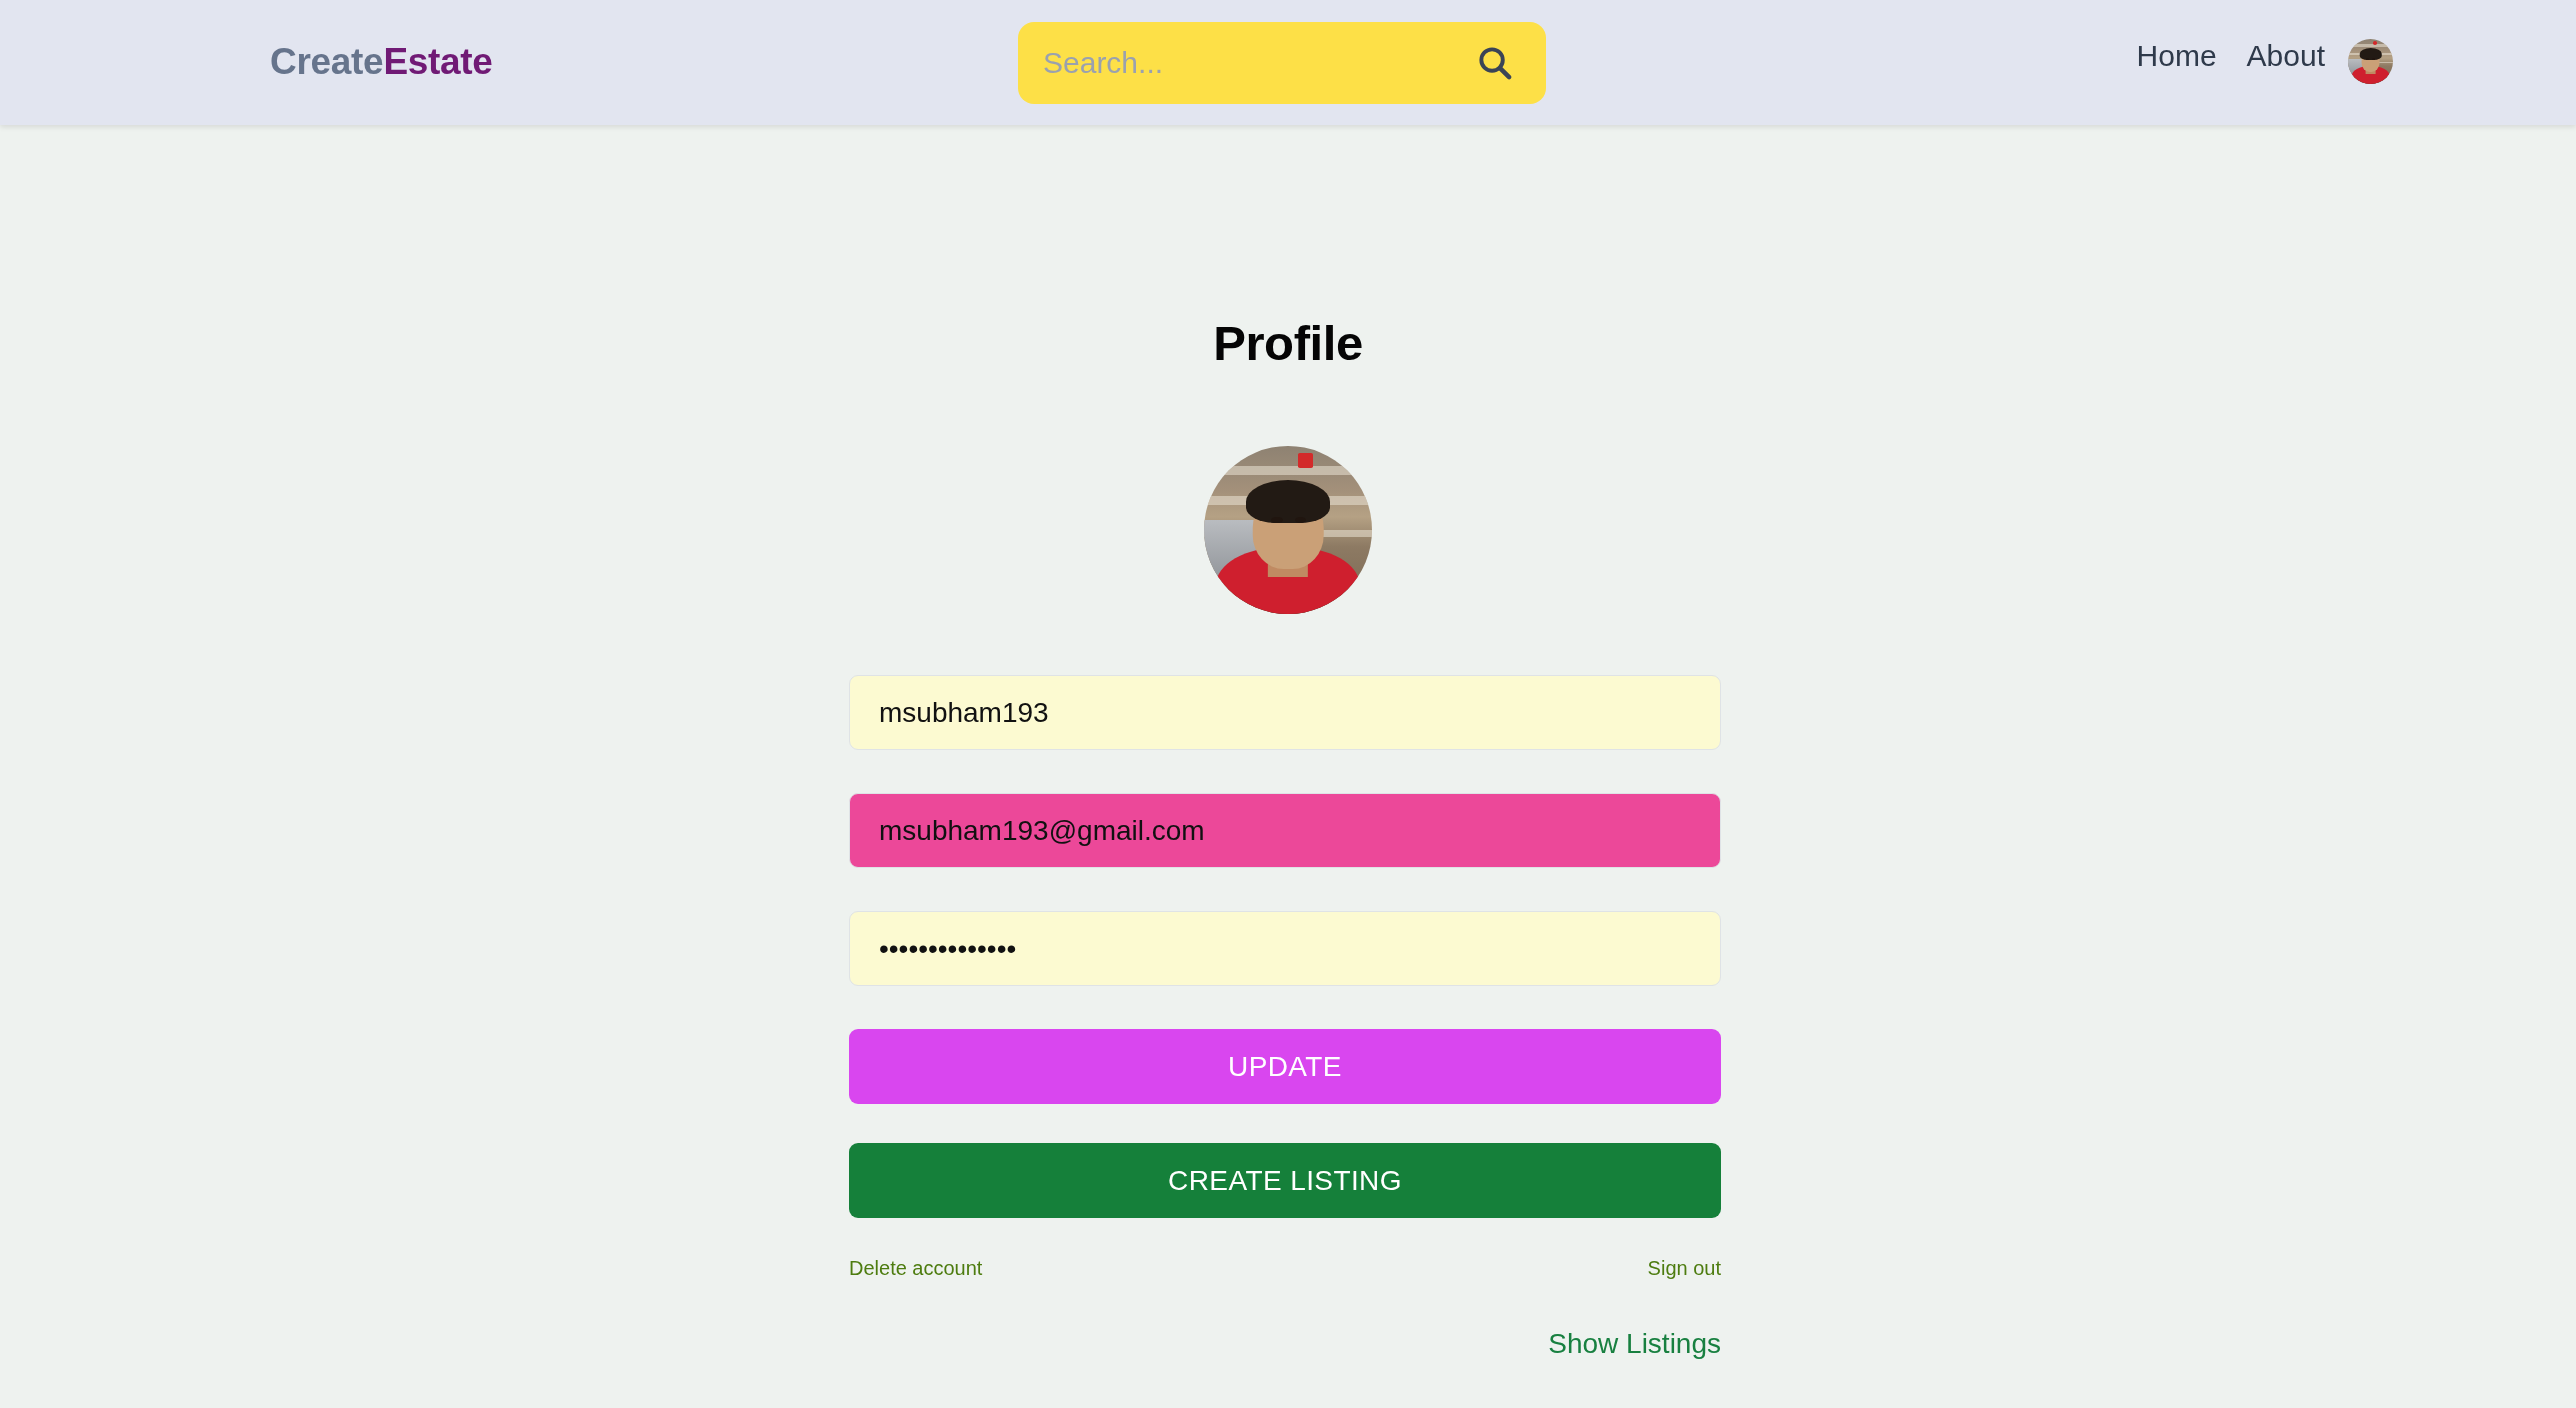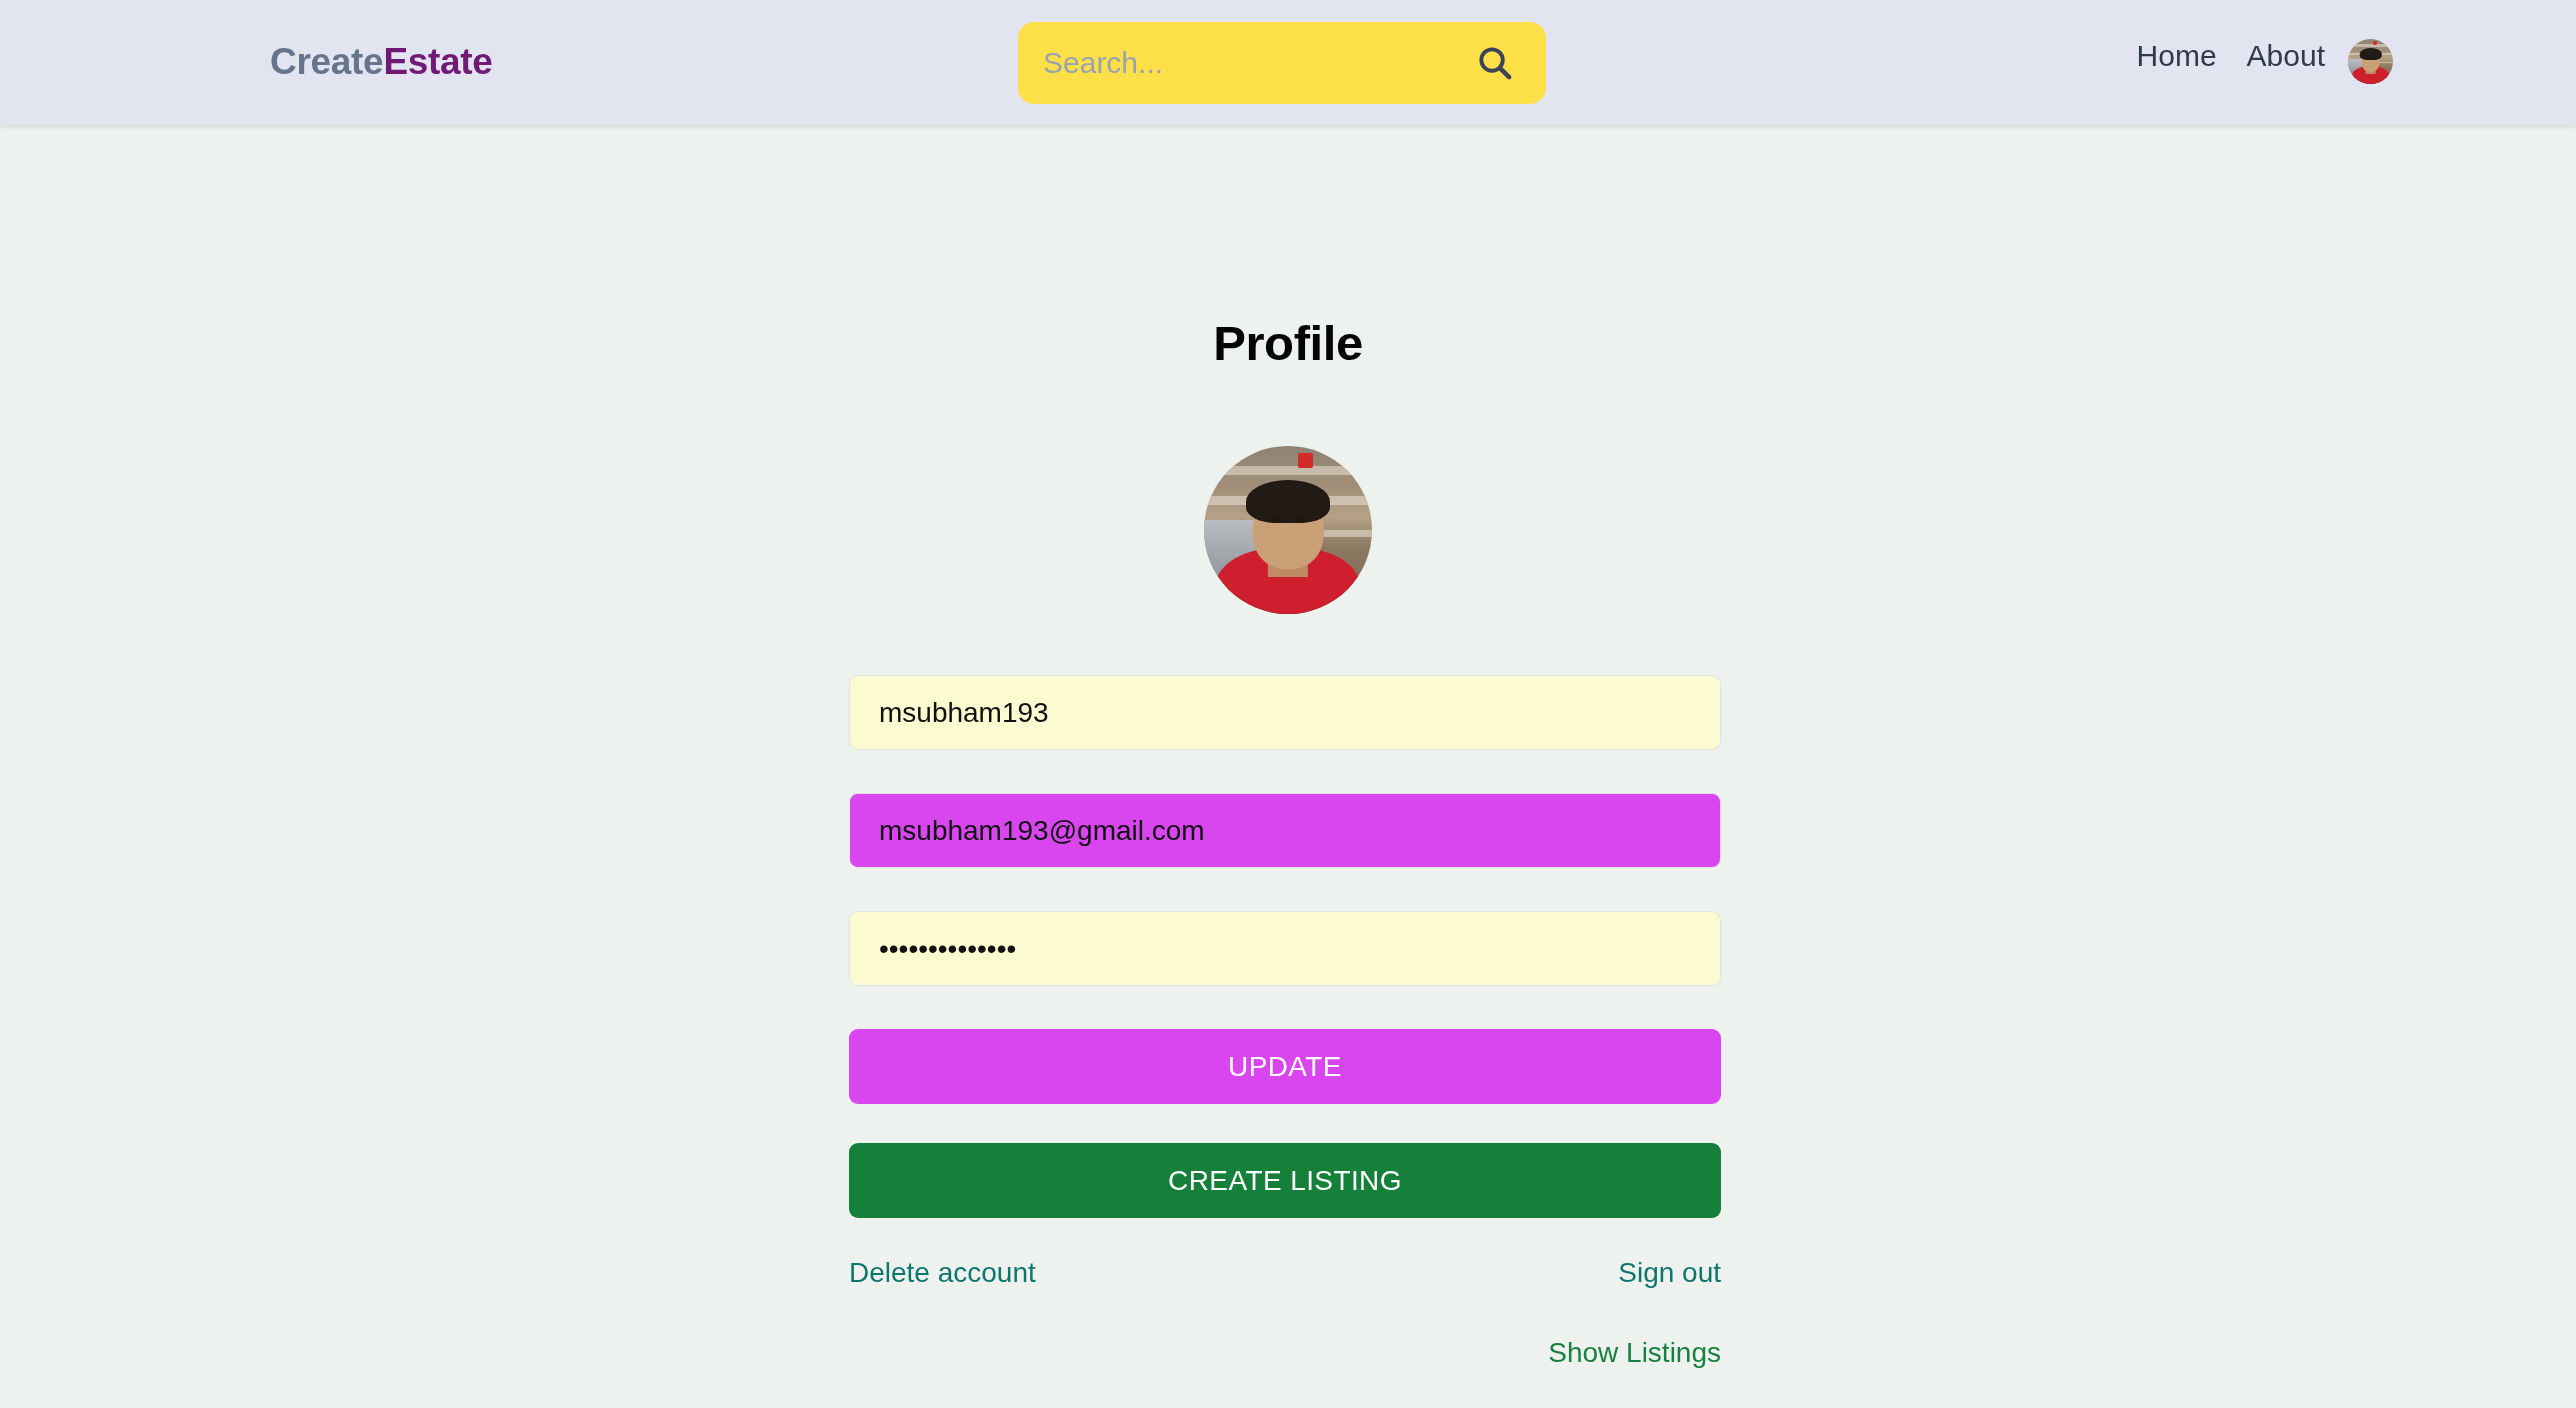--- a/index.html
+++ b/index.html
@@ -234,21 +234,21 @@
     border: 0.9px solid #dfe3e6;
     border-radius: 9px;
     padding: 0 29px;
     font-family: "Liberation Sans", sans-serif;
     font-size: 28px;
     color: #111;
     outline: none;
     margin-bottom: 43px;
   }
   .field-autofill { background: #fcfad1; }
-  .field-plain { background: #d946ef; }
+  .field-plain { background: #ec4899; }
 
   .btn {
     display: block;
     width: 100%;
     height: 75px;
     border: 0;
     border-radius: 9px;
     color: #ffffff;
     font-family: "Liberation Sans", sans-serif;
     font-size: 28px;
@@ -260,22 +260,22 @@
   .btn-update { background: #d946ef; }
   .btn-create { background: #15803a; }
 
   .link-row {
     display: flex;
     justify-content: space-between;
     align-items: center;
     margin-top: 16px;
   }
   .link-danger {
-    color: #0f766e;
-    font-size: 28px;
+    color: #4d7c0f;
+    font-size: 20px;
     cursor: pointer;
     background: none;
     border: 0;
     padding: 0;
     font-family: "Liberation Sans", sans-serif;
   }
 
   .link-center {
     text-align: right;
     margin-top: 48px;

